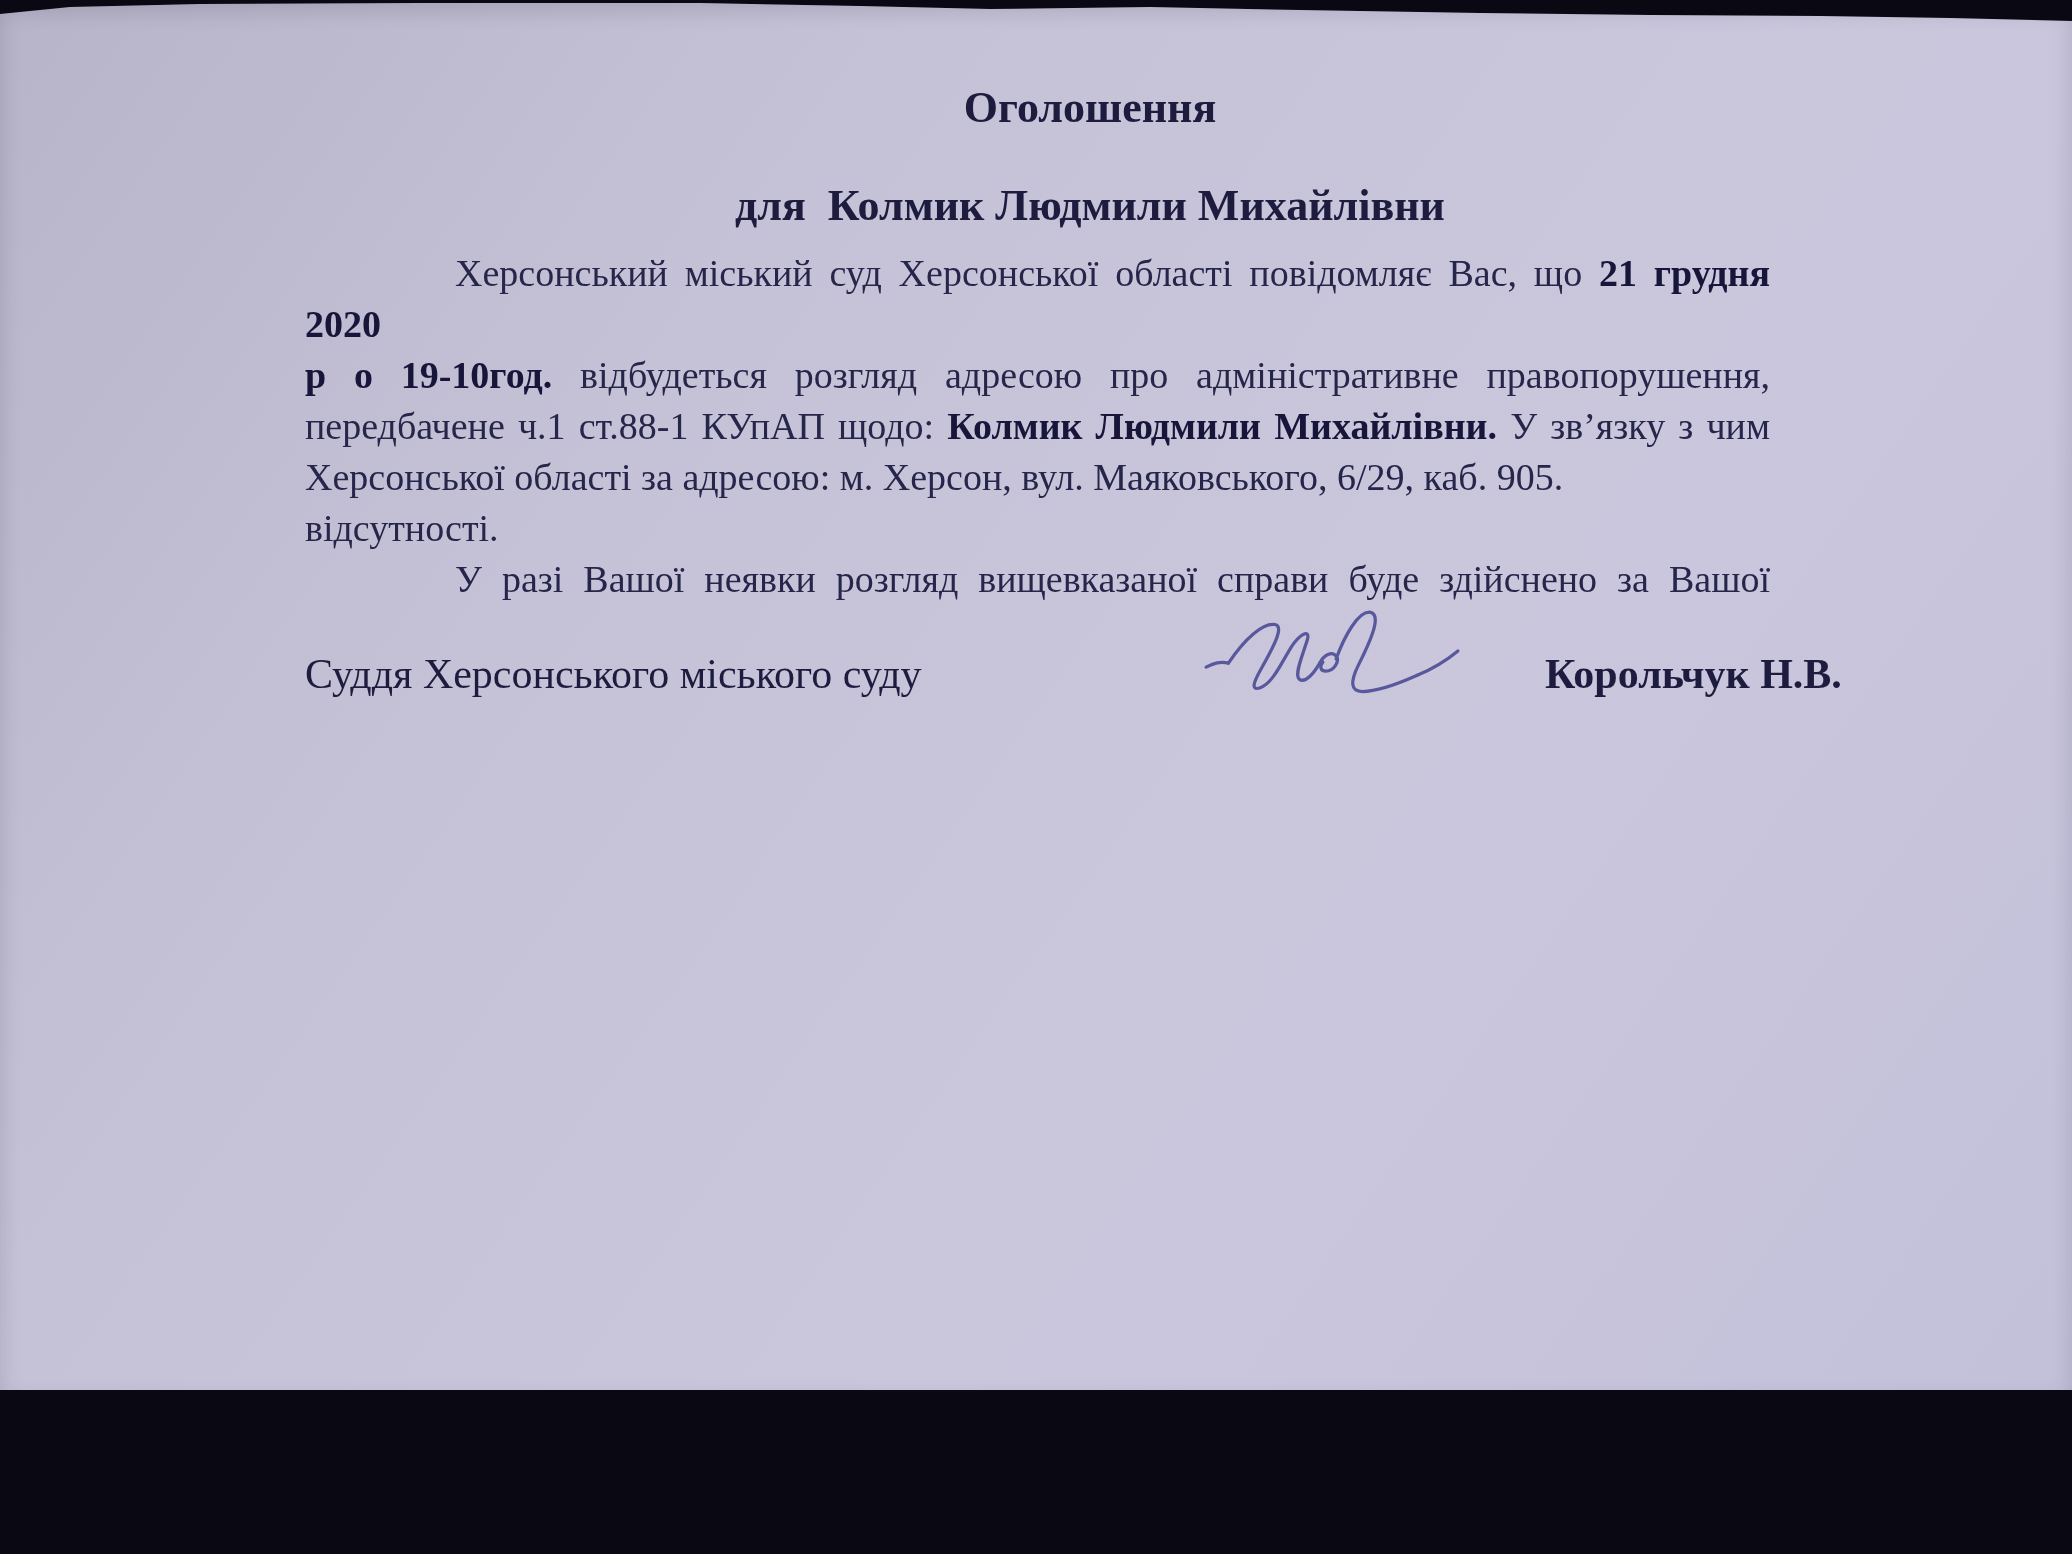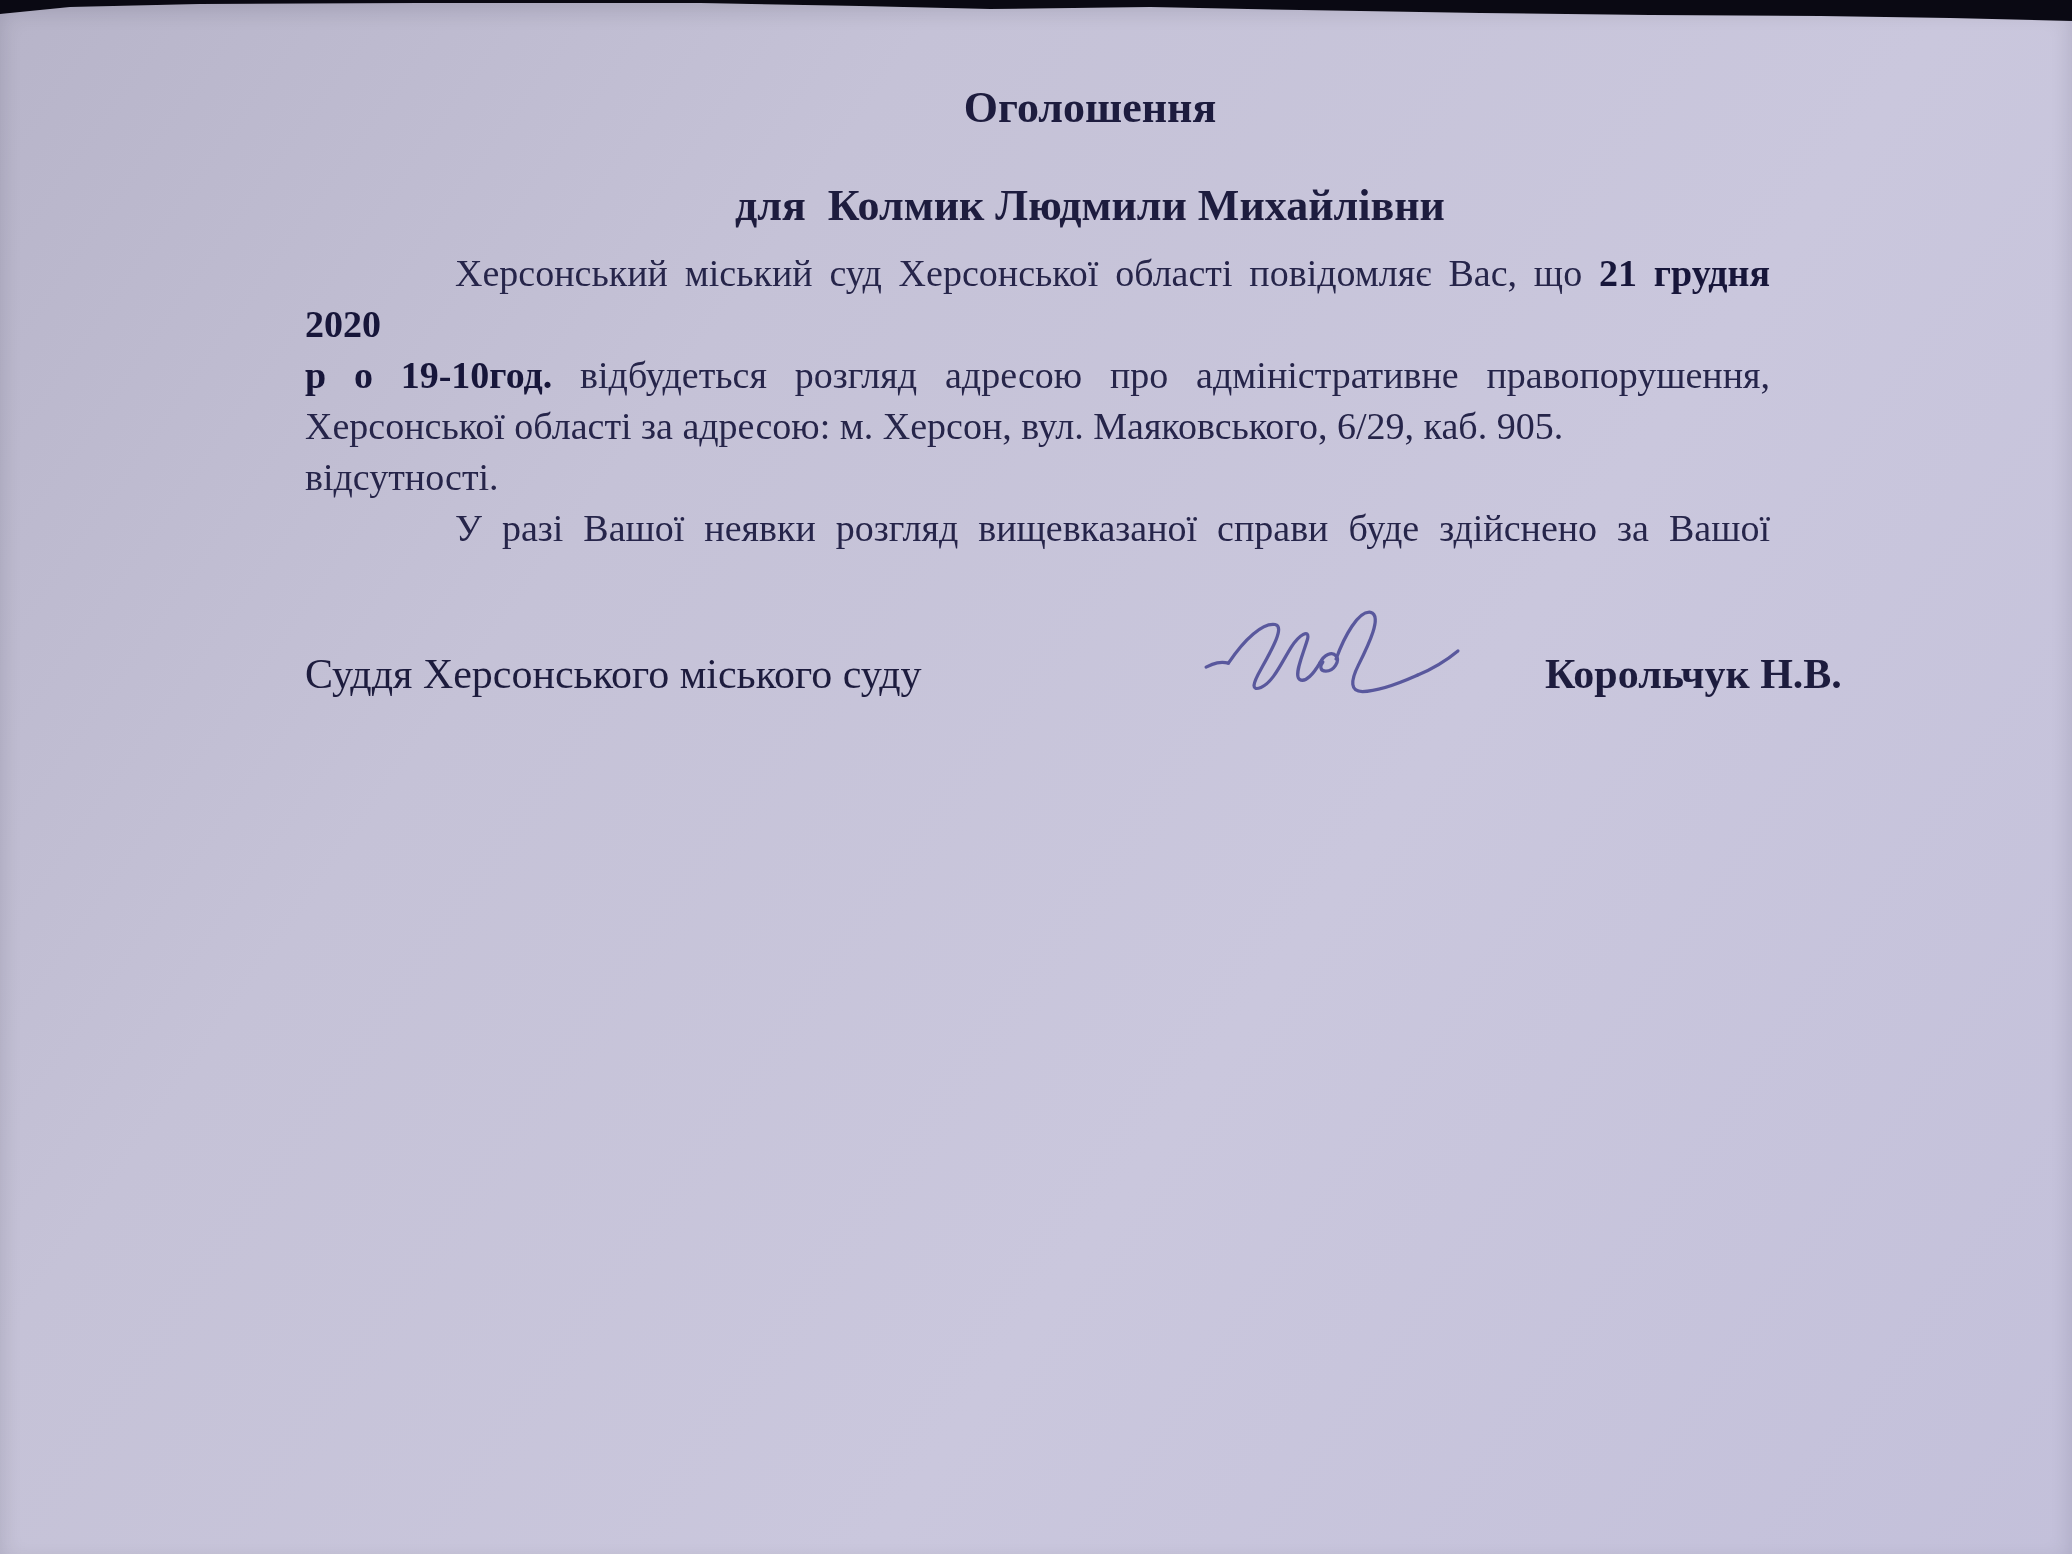--- a/index.html
+++ b/index.html
@@ -1,21 +1,21 @@
 <!DOCTYPE html>
 <html><head>
 <meta charset="utf-8">
 <style>
   html,body{margin:0;padding:0;}
   body{
     width:2072px;height:1554px;overflow:hidden;
     background:#0a0913;
     font-family:"Liberation Serif","DejaVu Serif",serif;
   }
-  .photo{position:relative;width:2072px;height:1554px;background:#0a0913;}
+  .photo{position:relative;width:2072px;height:1390px;background:#0a0913;}
   
   .paper{
     position:absolute;inset:0;
     background:linear-gradient(125deg,#b7b4c9 0%,#c5c2d7 30%,#cac7dd 62%,#c3c0da 100%);
     clip-path:polygon(0px 14px,70px 7px,200px 4px,420px 3px,700px 3px,860px 6px,
       990px 9px,1150px 7px,1300px 10px,1480px 13px,1650px 15px,1820px 16px,
       1950px 18px,2072px 21px,2072px 1554px,0px 1554px);
     box-shadow:inset 0 10px 22px rgba(10,9,25,.14);
   }
   .content{position:absolute;inset:0;color:#26254a;filter:blur(0.4px);}
@@ -53,20 +53,21 @@
   <div class="paper"></div>
   <div class="content">
 
     <div class="doc-title">Оголошення</div>
 
     <div class="doc-addressee">для  Колмик Людмили Михайлівни</div>
 
     <div class="doc-body">
         <div class="line indent justify"><span>Херсонський міський суд Херсонської області повідомляє Вас, що </span><span class="bold">21 грудня 2020</span></div>
         <div class="line justify"><span class="bold">р о 19-10год.</span><span> відбудеться розгляд адресою про адміністративне правопорушення,</span></div>
+        <div class="line justify"><span>передбачене ч.1 ст.88-1 КУпАП щодо: </span><span class="bold">Колмик Людмили Михайлівни.</span><span> У зв’язку з чим</span></div>
         <div class="line"><span>Херсонської області за адресою: м. Херсон, вул. Маяковського, 6/29, каб. 905.</span></div>
         <div class="line"><span>відсутності.</span></div>
         <div class="line indent justify"><span>У разі Вашої неявки розгляд вищевказаної справи буде здійснено за Вашої</span></div>
       </div>
 
     <div class="sig-role">Суддя Херсонського міського суду</div>
 
     <div class="sig-mark">
       <svg viewBox="0 0 260 110" fill="none" xmlns="http://www.w3.org/2000/svg">
         <g stroke="#4d4c96" stroke-width="3.2" stroke-linecap="round" fill="none" opacity="0.9">

